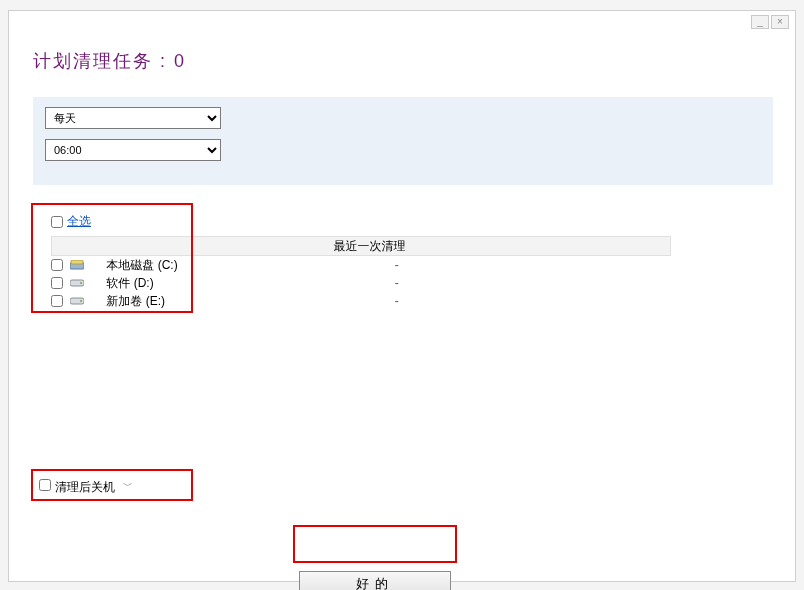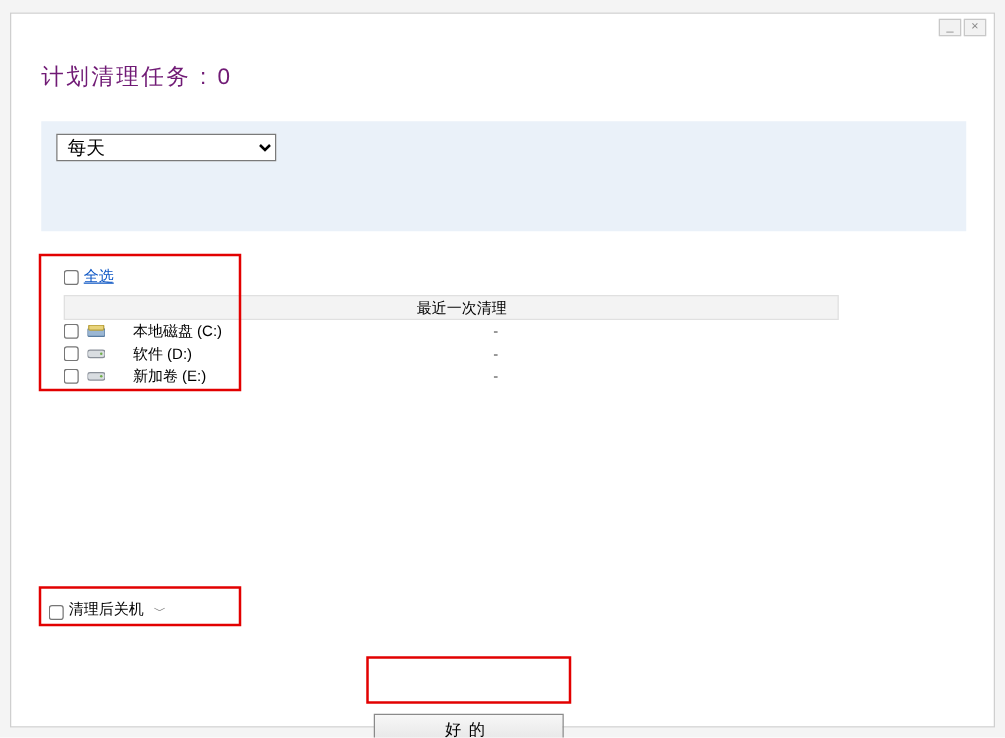--- a/index.html
+++ b/index.html
@@ -50,21 +50,21 @@
     height: 88px;
     background: #eaf1f9;
     padding: 10px 12px;
   }
   .select-like {
     display: block;
     width: 176px;
     height: 22px;
     background: #fff;
     border: 1px solid #7a7a7a;
-    font-size: 15px;
+    font-size: 11px;
     padding: 1px 4px;
     margin-bottom: 10px;
     font-family: inherit;
   }
   .highlight-box-1 {
     position: absolute;
     top: 192px; left: 22px;
     width: 162px; height: 110px;
     border: 2px solid #e20000;
     pointer-events: none;
@@ -110,21 +110,21 @@
     width: 12px; height: 12px;
     margin: 0;
   }
   .drive-icon {
     width: 14px; height: 10px;
   }
   .shutdown-row {
     position: absolute;
     top: 468px; left: 30px;
     display: flex;
-    align-items: flex-end;
+    align-items: flex-start;
     gap: 4px;
   }
   .shutdown-row .caret {
     font-size: 10px;
     color: #777;
     margin-left: 4px;
   }
   .highlight-box-2 {
     position: absolute;
     top: 458px; left: 22px;
@@ -161,20 +161,23 @@
   <div class="win-controls">
     <div class="win-btn">_</div>
     <div class="win-btn">×</div>
   </div>
 
   <div class="title">计划清理任务 : 0</div>
 
   <div class="schedule-panel">
     <select class="select-like">
       <option>每天</option>
+    </select>
+    <select class="select-like">
+      <option>06:00</option>
     </select>
   </div>
 
   <div class="grid">
     <div class="select-all-row">
       <input type="checkbox" style="">
       <a>全选</a>
     </div>
     <div class="header-row">
       <div class="col-name"></div>

